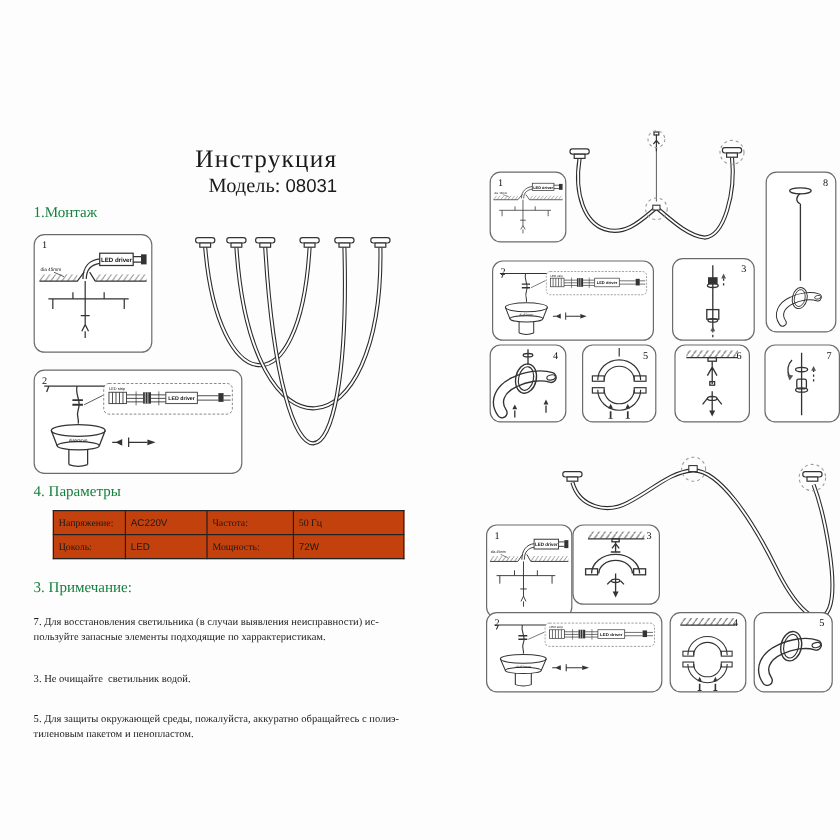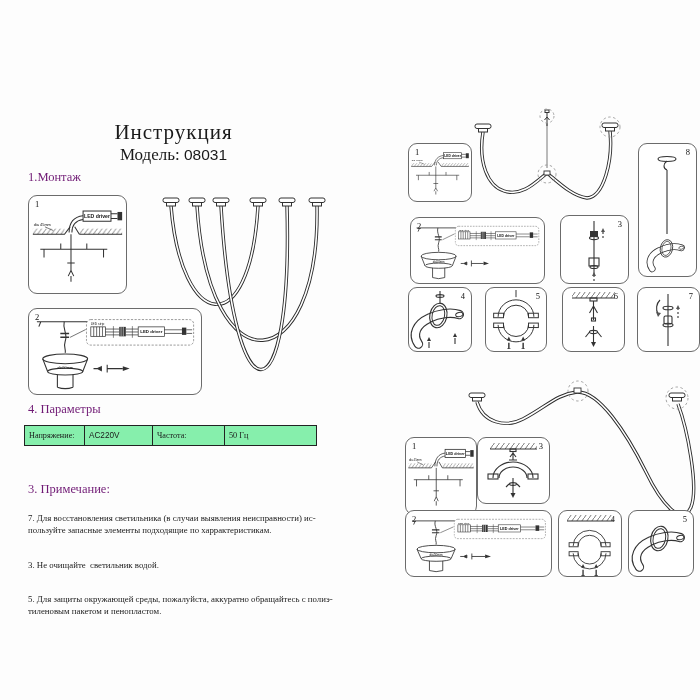--- a/index.html
+++ b/index.html
@@ -3,26 +3,26 @@
 <meta charset="utf-8">
 <style>
   html,body{margin:0;padding:0}
   body{width:700px;height:700px;position:relative;background:#fdfdfd;overflow:hidden;
        font-family:"Liberation Serif",serif;color:#1a1a1a}
   .abs{position:absolute}
   .box{position:absolute;border:1.2px solid #6b6b6b;border-radius:9px;background:#fff}
   .num{position:absolute;font-size:8.5px;color:#111;line-height:8px}
   .num.tl{left:6px;top:4px}
   .num.tr{right:6px;top:4px}
-  .title{left:66px;top:120px;width:215px;text-align:center}
+  .title{left:66px;top:120px;width:215px;text-align:right}
   .title .t1{font-size:21px;letter-spacing:1px}
   .title .t2{font-size:17px}
   .title .t2 .mv{font-family:Liberation Sans, sans-serif;font-size:15.5px}
-  .h{font-size:12.5px;color:#701a75}
-  table.params{position:absolute;left:24px;top:425px;border-collapse:collapse;background:#86efac}
+  .h{font-size:12.5px;color:#15803d}
+  table.params{position:absolute;left:44px;top:425px;border-collapse:collapse;background:#c2410c}
   table.params td{border:1px solid #222;font-size:8.2px;padding:1px 4px;height:17px;vertical-align:middle}
   td.v{font-family:Liberation Sans, sans-serif;font-size:7.4px}
   .notes{position:absolute;left:28px;top:490px;width:338px;font-size:8.8px;line-height:11.6px;
          white-space:pre-wrap}
   svg{display:block}
   .tube-o{stroke:#2b2b2b;stroke-width:3.4;fill:none}
   .tube-i{stroke:#fff;stroke-width:1.6;fill:none}
   .dash-c{stroke:#9a9a9a;stroke-dasharray:2.5 2.5;fill:none;stroke-width:0.9}
   .ln{stroke:#333;fill:none;stroke-width:1.1}
 </style>
@@ -164,20 +164,26 @@
       <col style="width:72px">
       <col style="width:92px">
     </colgroup>
   <tbody>
       <tr>
     <td>Напряжение:</td>
     <td class="v">AC220V</td>
     <td>Частота:</td>
     <td>50 Гц</td>
   </tr>
+  <tr>
+    <td>Цоколь:</td>
+    <td class="v">LED</td>
+    <td>Мощность:</td>
+    <td class="v">72W</td>
+  </tr>
 </tbody>
   </table>
 
 <div class="abs h" style="left:28px;top:482px">3. Примечание:</div>
 
 <div class="notes">
   <div>7. Для восстановления светильника (в случаи выявления неисправности) ис-
 пользуйте запасные элементы подходящие по харрактеристикам.</div>
   <div>3. Не очищайте  светильник водой.</div>
   <div>5. Для защиты окружающей среды, пожалуйста, аккуратно обращайтесь с полиэ-

